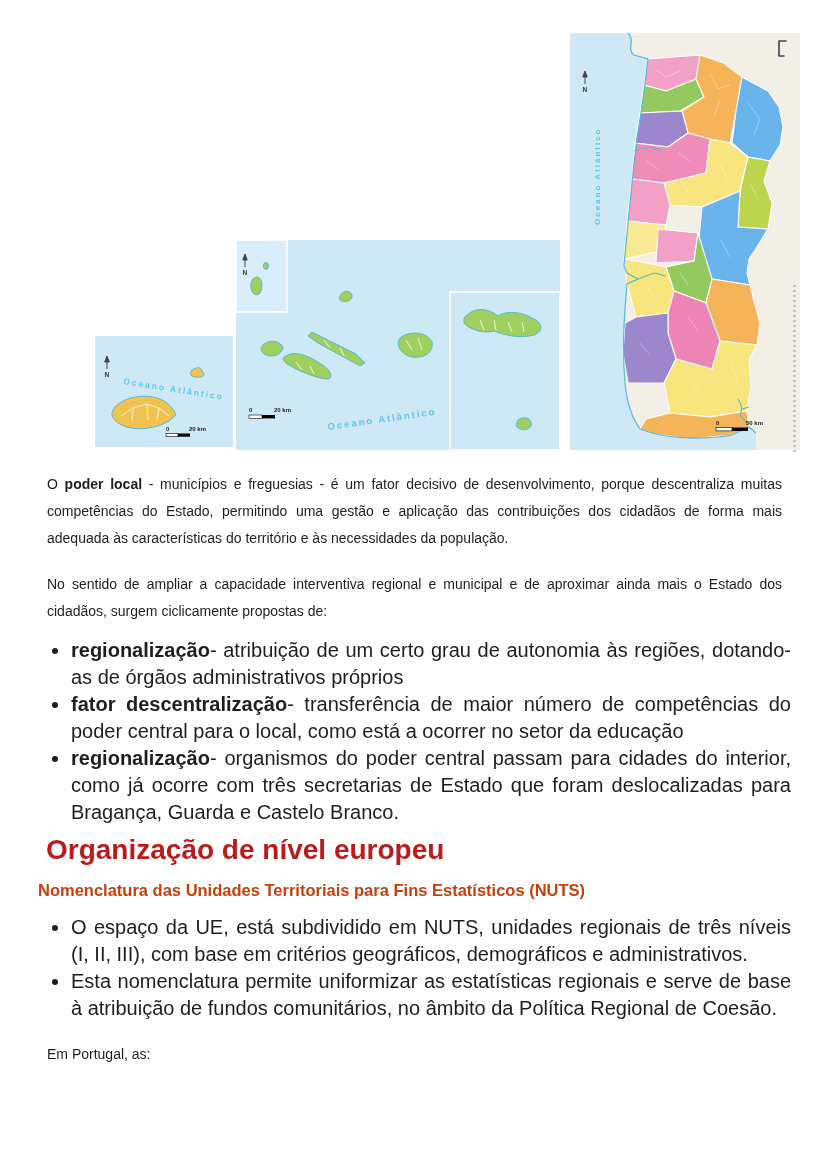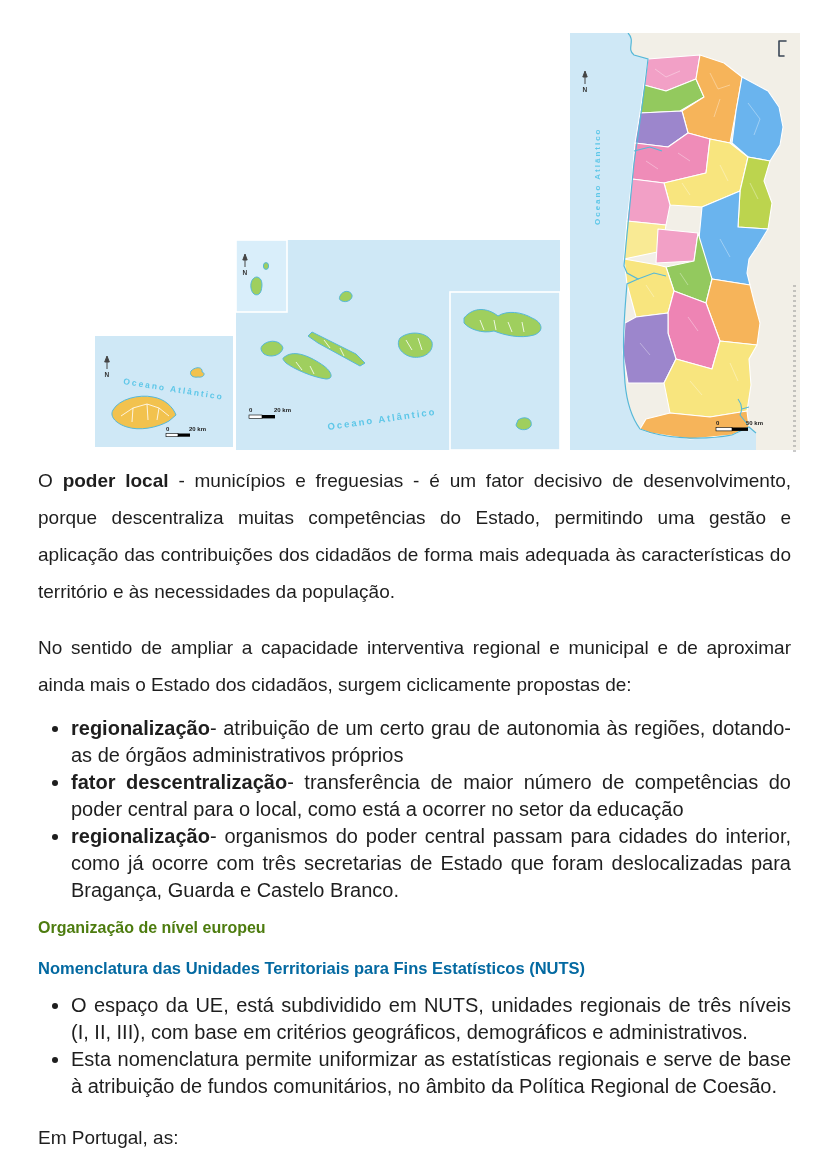--- a/index.html
+++ b/index.html
@@ -34,26 +34,26 @@
   .muni{fill:none;stroke:#ffffff;stroke-width:.5;opacity:.7;}
   .iline{fill:none;stroke:#ffffff;stroke-width:.9;opacity:.9;}
   .oceanlbl{fill:#5ec7e8;font-weight:bold;letter-spacing:2px;}
   .scalelbl{fill:#1a1a1a;font-weight:bold;}
   .north{stroke:#444;stroke-width:1;fill:#444;}
   .northlbl{fill:#333;font-weight:bold;}
   .inset{fill:none;stroke:#ffffff;stroke-width:1.6;}
   .cropglyph{fill:none;stroke:#3a4656;stroke-width:1.6;stroke-linecap:round;}
   
   .content{position:absolute;left:38px;top:462px;width:753px;}
-  .content p{margin:0;font-size:19px;line-height:37px;text-align:justify;}
+  .content p{margin:9px;font-size:14px;line-height:27px;text-align:justify;}
   .content .gap{margin-top:19px;}
   .content ul{margin:12px 0 0 0;padding-left:33px;}
   .content li{font-size:20px;line-height:27px;text-align:justify;}
-  .content h2{margin:10px 0 0 0;font-size:16px;line-height:27px;color:#4d7c0f;}
-  .content h3{margin:15px 0 0 0;font-size:16.5px;line-height:24px;color:#0369a1;}
+  .content h2{margin:10px 0 0 8px;font-size:28px;line-height:27px;color:#b91c1c;}
+  .content h3{margin:15px 0 0 0;font-size:16.5px;line-height:24px;color:#c2410c;}
   strong{font-weight:bold;}
 </style>
 </head>
 <body>
 
 <div class="figure">
 
   <div class="panel panel-madeira">
     <svg width="138" height="111" viewBox="0 0 138 111">
       <rect class="sea" x="0" y="0" width="138" height="111"></rect>

